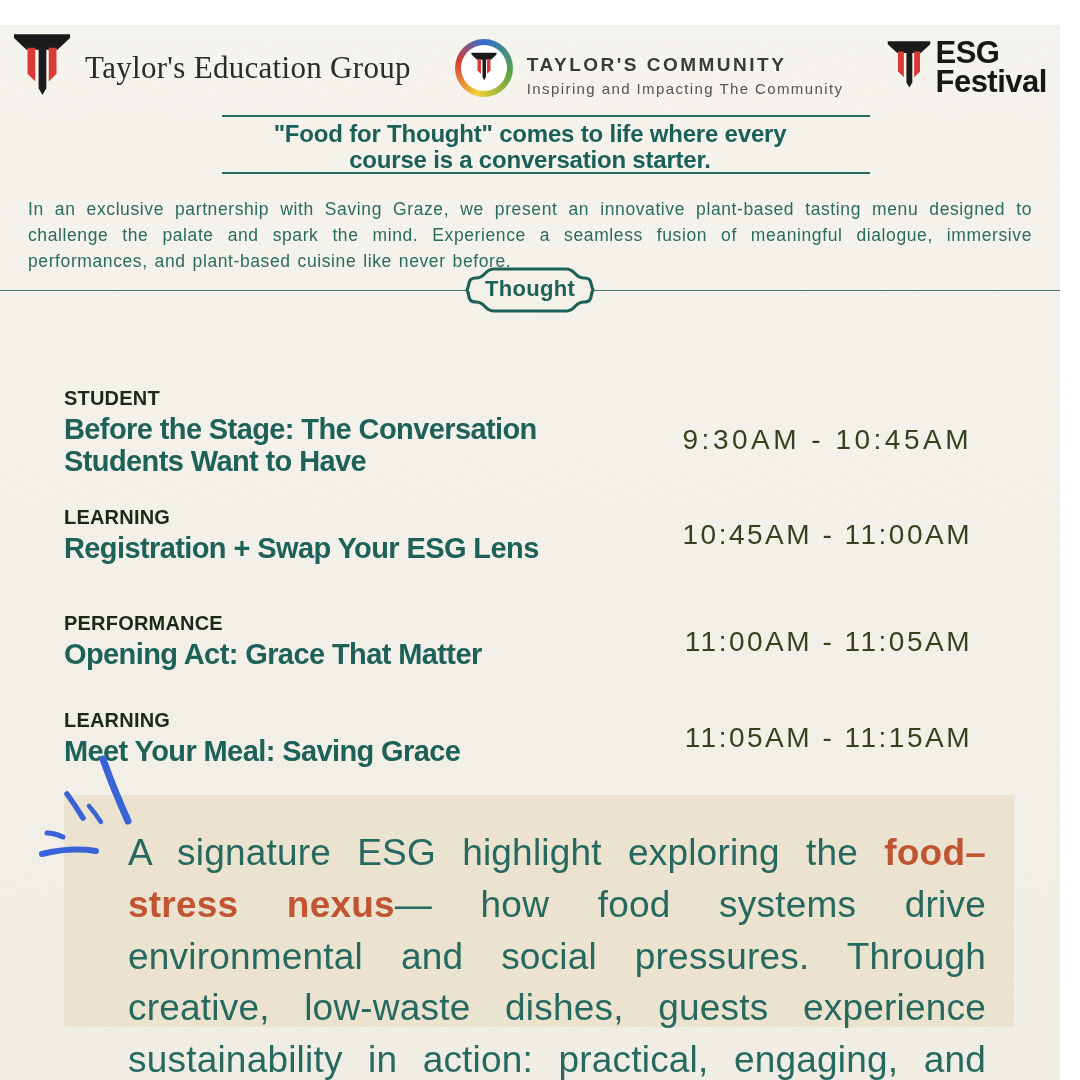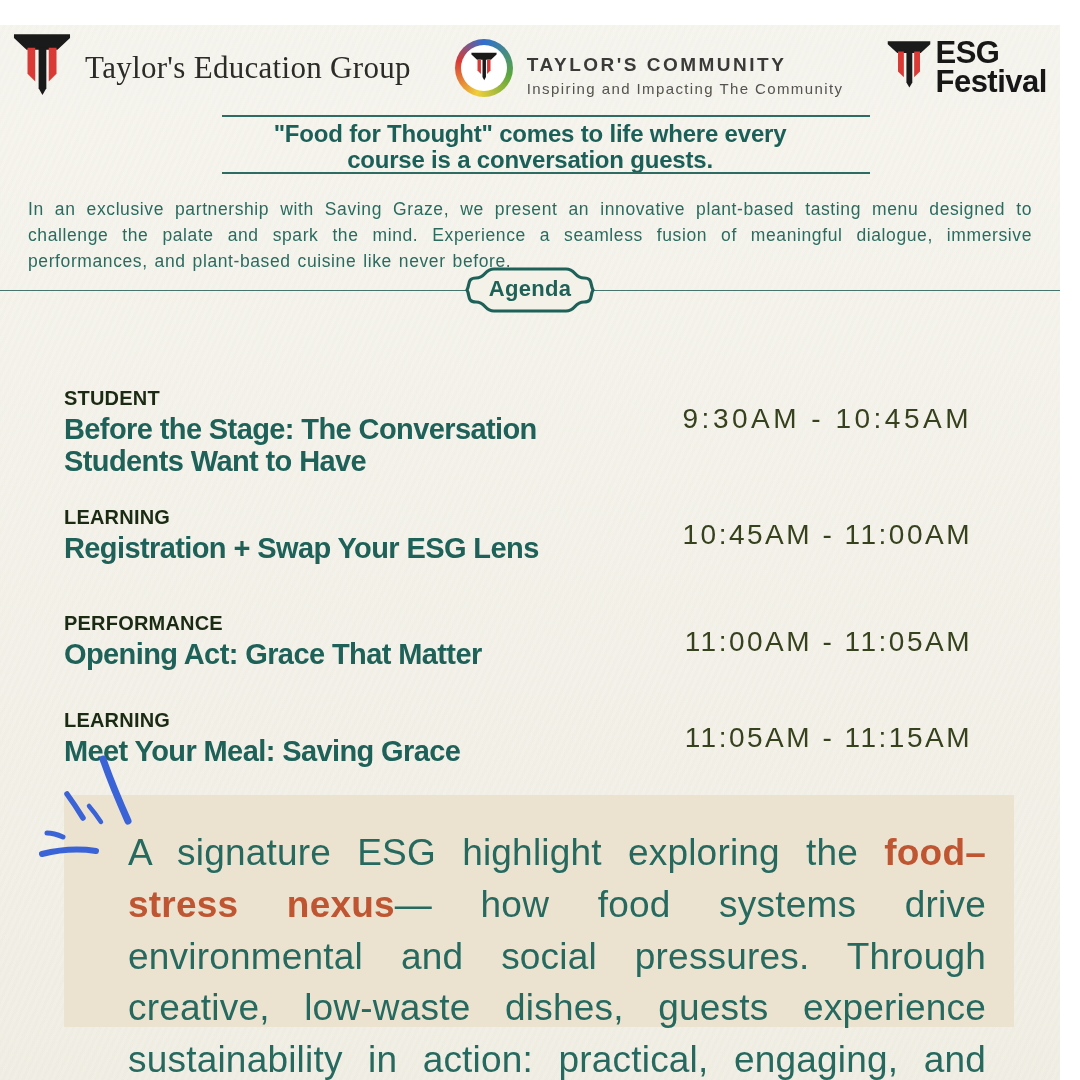--- a/index.html
+++ b/index.html
@@ -60,21 +60,21 @@
   .badge { position:absolute; top:240px; left:50%; transform:translateX(-50%); width:136px; height:50px; }
   .badge svg { position:absolute; inset:0; }
   .badge .label {
     position:absolute; inset:0; display:flex; align-items:center; justify-content:center;
     color:#1d6159; font-weight:bold; font-size:22px; letter-spacing:.3px; padding-bottom:2px;
   }
 
   
   .agenda { position:absolute; top:362px; left:64px; right:88px; }
   .row { display:flex; justify-content:space-between; align-items:center; }
-  .row-1 { margin-bottom:28px; align-items:flex-start; }
+  .row-1 { margin-bottom:28px; align-items:center; }
   .row-2 { margin-bottom:48px; }
   .row-3 { margin-bottom:38px; }
   .row .left { max-width:580px; }
   .cat {
     color:#1b2a12; font-weight:800; font-size:20px; letter-spacing:.2px; margin-bottom:3px;
   }
   .title {
     color:#1d6159; font-weight:bold; font-size:29px; line-height:1.12; letter-spacing:-.6px;
   }
   .time {
@@ -141,42 +141,42 @@
       <div class="logo-esg-text">
         <div>ESG</div>
         <div>Festival</div>
       </div>
     </div>
   </div>
 
   <div class="rule rule1"></div>
   <div class="headline">
     <div>"Food for Thought" comes to life where every</div>
-    <div>course is a conversation guests.</div>
+    <div>course is a conversation starter.</div>
   </div>
   <div class="rule rule2"></div>
 
   <div class="intro">In an exclusive partnership with Saving Graze, we present an innovative plant-based tasting menu designed to challenge the palate and spark the mind. Experience a seamless fusion of meaningful dialogue, immersive performances, and plant-based cuisine like never before.</div>
 
   <div class="divider"></div>
   <div class="badge">
     <svg viewBox="0 0 136 50">
       <path d="M 32 4
                H 104
                C 114 4, 112 13, 122 13
                C 131 13, 128 20, 131 25
                C 128 30, 131 37, 122 37
                C 112 37, 114 46, 104 46
                H 32
                C 22 46, 24 37, 14 37
                C 5 37, 8 30, 5 25
                C 8 20, 5 13, 14 13
                C 24 13, 22 4, 32 4 Z" fill="#f4f2e8" stroke="#1d6159" stroke-width="3.2"></path>
     </svg>
-    <div class="label">Agenda</div>
+    <div class="label">Thought</div>
   </div>
 
   <div class="agenda">
 
     <div class="row row-1">
       <div class="left">
         <div class="cat">STUDENT</div>
         <div class="title">Before the Stage: The Conversation Students Want to Have</div>
       </div>
       <div class="time">9:30AM - 10:45AM</div>

